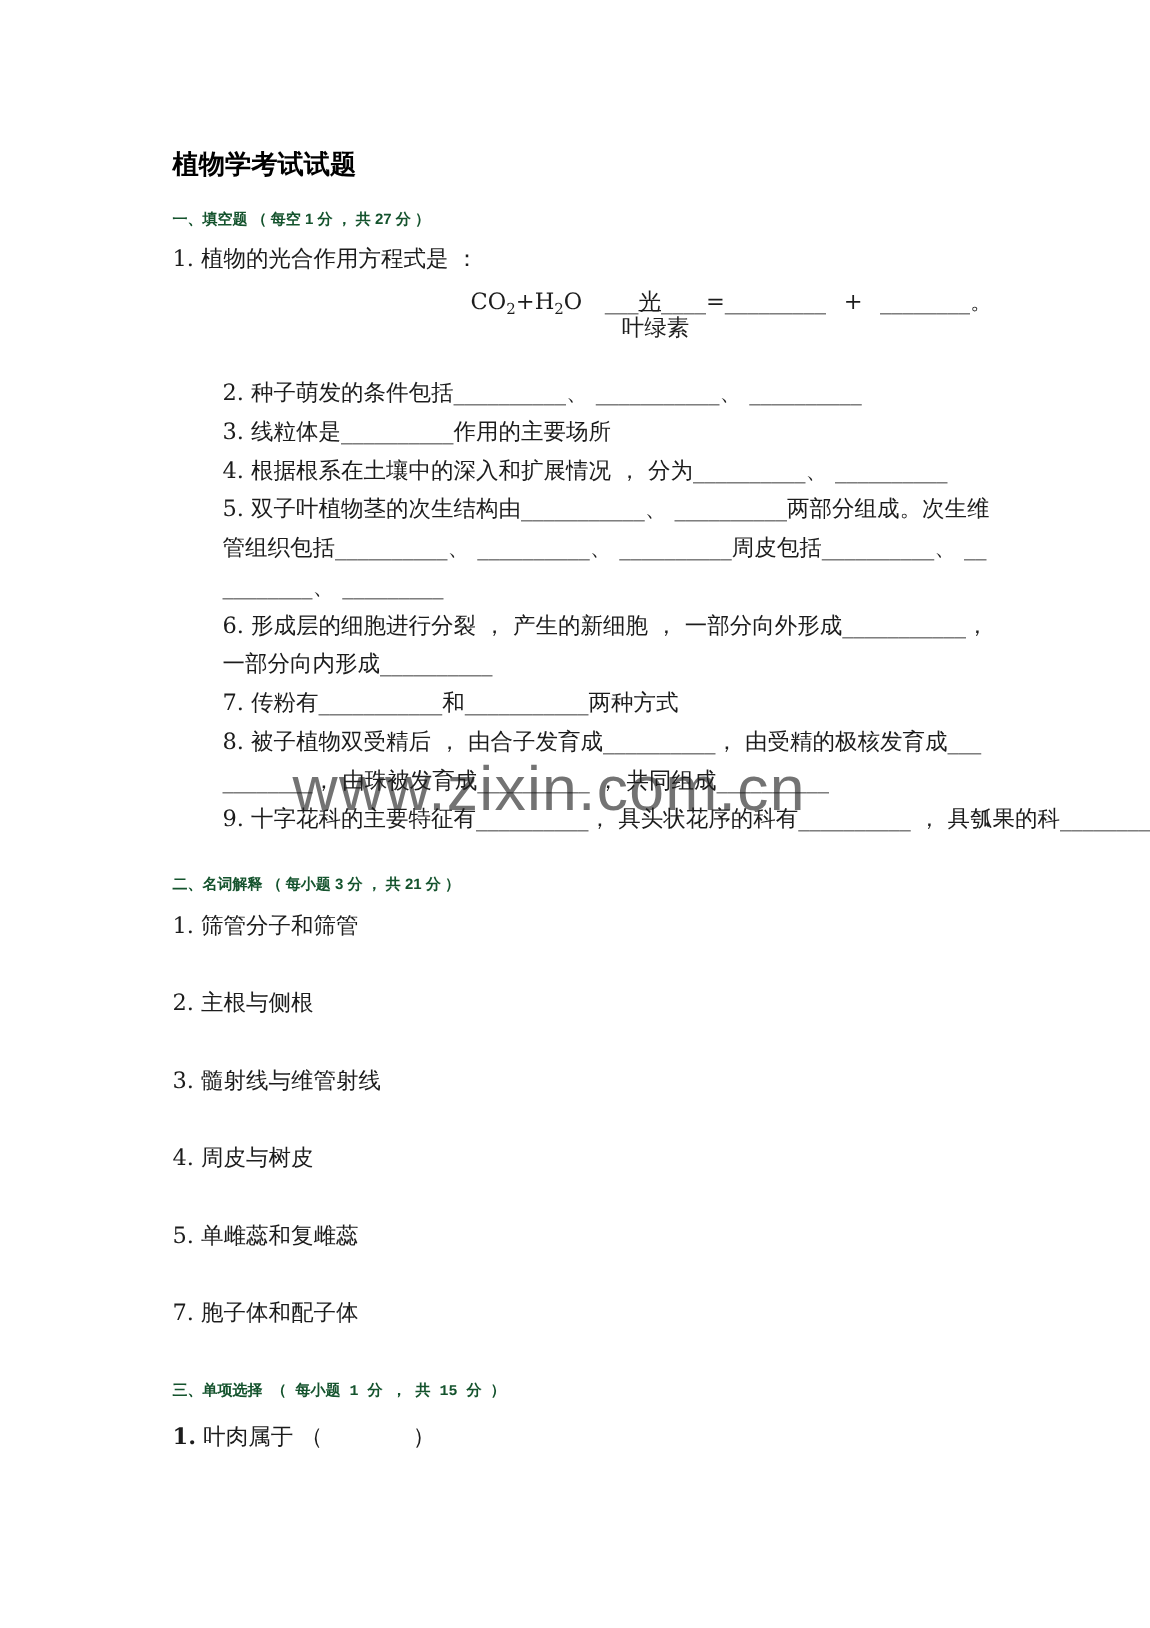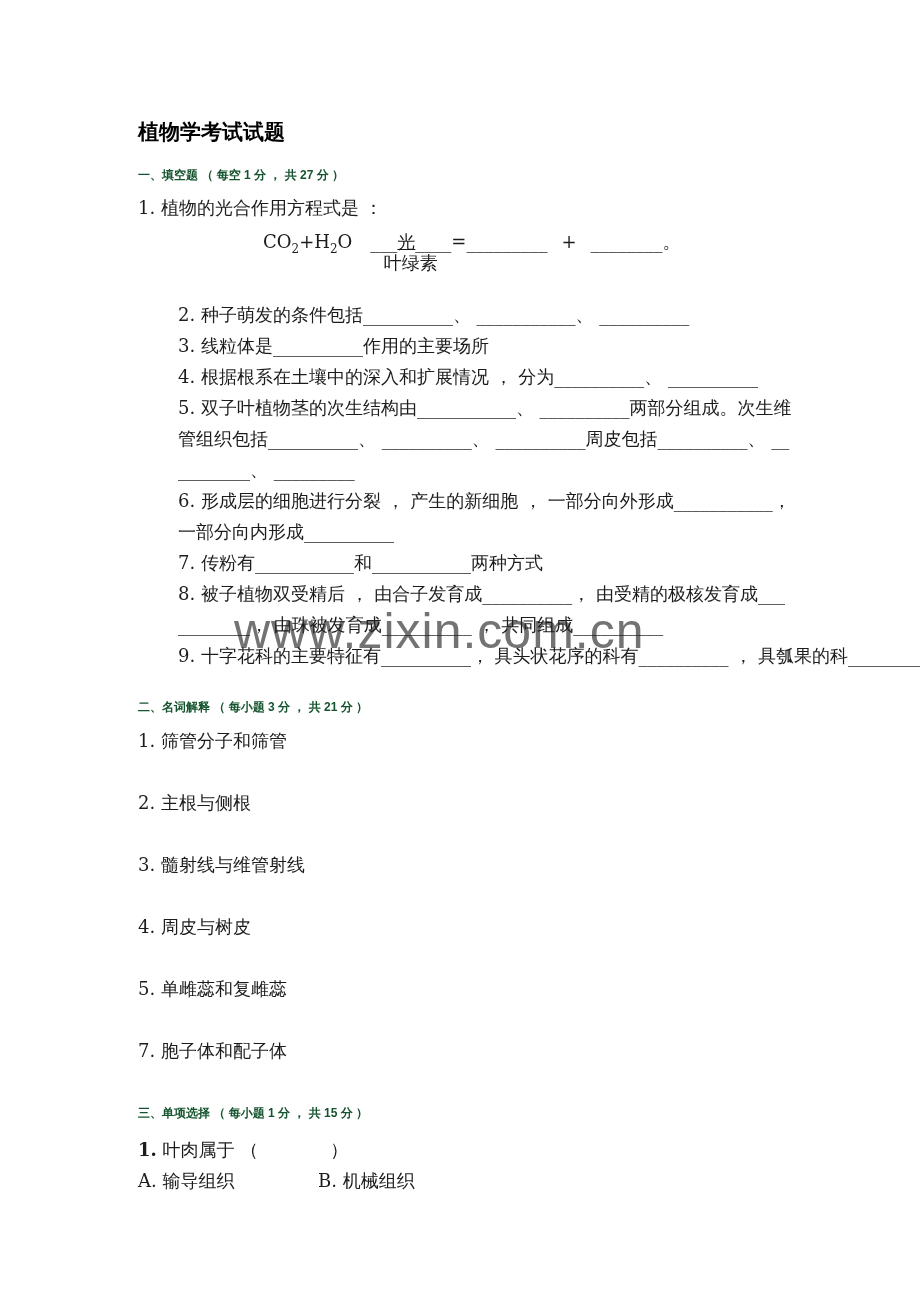--- a/index.html
+++ b/index.html
@@ -16,35 +16,35 @@
     margin-top:112px;
     font-family:"Liberation Sans","DejaVu Sans",sans-serif;
     font-weight:bold; font-size:21px; line-height:40px; color:#000;
   }
   .sec-heading {
     font-family:"Liberation Sans","DejaVu Sans",sans-serif;
     font-weight:bold; font-size:12px; line-height:30px; color:#14532d;
   }
   .sec1-heading { margin-top:8px; }
   .sec2-heading { margin-top:21px; position:relative; z-index:2; }
-  .sec3-heading { margin-top:24px; }
+  .sec3-heading { margin-top:24px;font-family:Liberation Mono, monospace; }
   .q1-label { margin-top:2px; line-height:31px; }
   .formula-row {
     margin-top:6px; padding-left:125px;
     line-height:26px; white-space:nowrap;
   }
   .formula-row sub { font-size:12px; }
   .frac { position:relative; display:inline-block; margin-left:18px; }
   .frac-underline { text-decoration:underline; }
   .frac-den {
     position:absolute; left:50%; top:23px;
     transform:translateX(-50%); white-space:nowrap; line-height:22px;
   }
   .formula-tail-gap { margin:0 14px; }
-  .formula-block { height:56px; }
+  .formula-block { height:56px;text-align:right; }
   .fill-items { margin-top:14px;margin-left:40px; }
   .fill-item { line-height:31px; word-break:break-all; position:relative; z-index:2; }
   .nowrap { white-space:nowrap; word-break:keep-all; }
   .term-items { margin-top:4px; }
   .term-item { line-height:30px; margin-bottom:32px; position:relative; z-index:2; }
   .mc-question { margin-top:6px; line-height:31px; }
   .mc-num { font-weight:bold; }
   .mc-options { line-height:31px; }
   .mc-option-a { display:inline-block; min-width:180px; }
   .watermark {
@@ -94,18 +94,15 @@
       <div class="term-item">3.  髓射线与维管射线</div>
       <div class="term-item">4.  周皮与树皮</div>
       <div class="term-item">5. 单雌蕊和复雌蕊</div>
       <div class="term-item">7.  胞子体和配子体</div>
     </div>
 
     <div class="sec-heading sec3-heading">三、单项选择 （ 每小题 1 分 ， 共 15 分 ）</div>
 
     <div class="mc-question"><span class="mc-num">1.</span><span> 叶肉属于 （　　　　）</span></div>
 
-    <div class="mc-options">
-      <span class="mc-option-a">A. 输导组织</span><span>B. 机械组织</span>
-    </div>
 
   </div>
 </div>
 
 </body></html>

